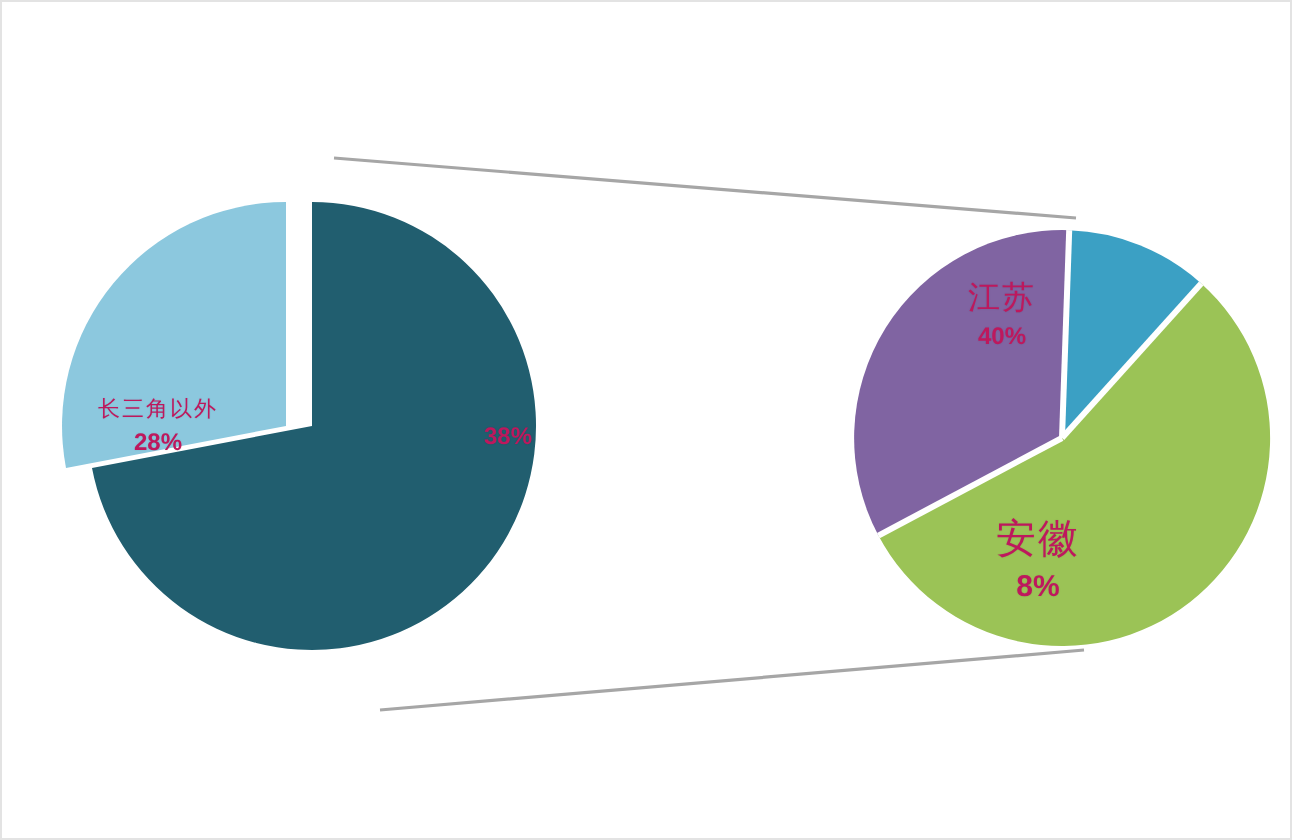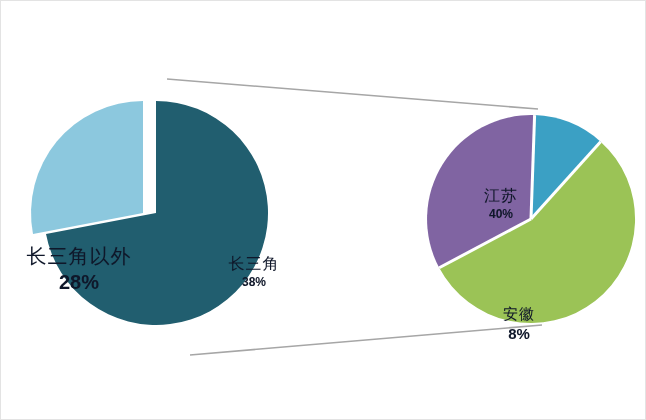--- a/index.html
+++ b/index.html
@@ -21,49 +21,48 @@
   }
   #chart-svg {
     position: absolute;
     left: 0;
     top: 0;
     width: 646px;
     height: 420px;
   }
   .slice-label {
     position: absolute;
-    color: #0f172a;
+    color: #be185d;
     text-align: center;
     line-height: 1.15;
     white-space: nowrap;
     pointer-events: none;
     text-shadow: 0 0 1px rgba(0,0,0,0.10);
-    margin-top: 46px;
   }
   .slice-label .lbl-name {
     display: block;
     font-size: 16px;
     letter-spacing: 1px;
   }
   .slice-label .lbl-value {
     display: block;
     font-size: 12px;
     font-weight: bold;
     margin-top: 3px;
   }
   
   #label-outside   { left: 8px;   top: 198px; width: 140px; }
   #label-inside    { left: 198px; top: 208px; width: 110px; }
   #label-jiangsu   { left: 450px; top: 140px; width: 100px; }
   #label-zhejiang  { left: 548px; top: 218px; width: 86px;  }
   #label-anhui     { left: 478px; top: 258px; width: 80px;  }
 
-  #label-outside .lbl-name  { font-size: 20px; }
-  #label-outside .lbl-value { font-size: 20px; }
-  #label-anhui .lbl-name    { font-size: 15px; }
+  #label-outside .lbl-name  { font-size: 11px; }
+  #label-outside .lbl-value { font-size: 12px; }
+  #label-anhui .lbl-name    { font-size: 20px; }
   #label-anhui .lbl-value   { font-size: 15px; }
 </style>
 </head>
 <body>
 
 <div id="chart-canvas">
 
   <svg id="chart-svg" viewBox="0 0 646 420">
 
     <g>
@@ -95,21 +94,20 @@
       </g>
     </g>
   </svg>
 
   <div class="slice-label" id="label-outside">
     <span class="lbl-name">长三角以外</span>
     <span class="lbl-value">28%</span>
   </div>
 
   <div class="slice-label" id="label-inside">
-    <span class="lbl-name">长三角</span>
     <span class="lbl-value">38%</span>
   </div>
 
   <div class="slice-label" id="label-jiangsu">
     <span class="lbl-name">江苏</span>
     <span class="lbl-value">40%</span>
   </div>
 
 
   <div class="slice-label" id="label-anhui">

